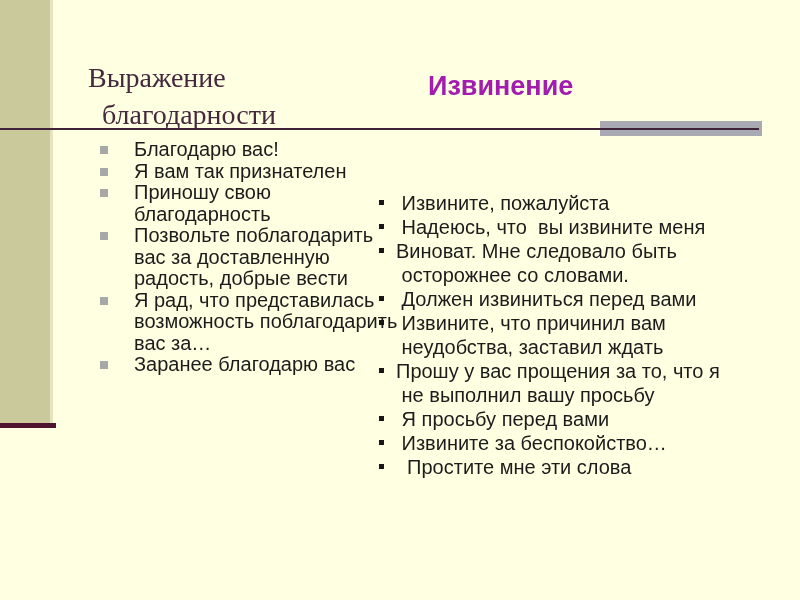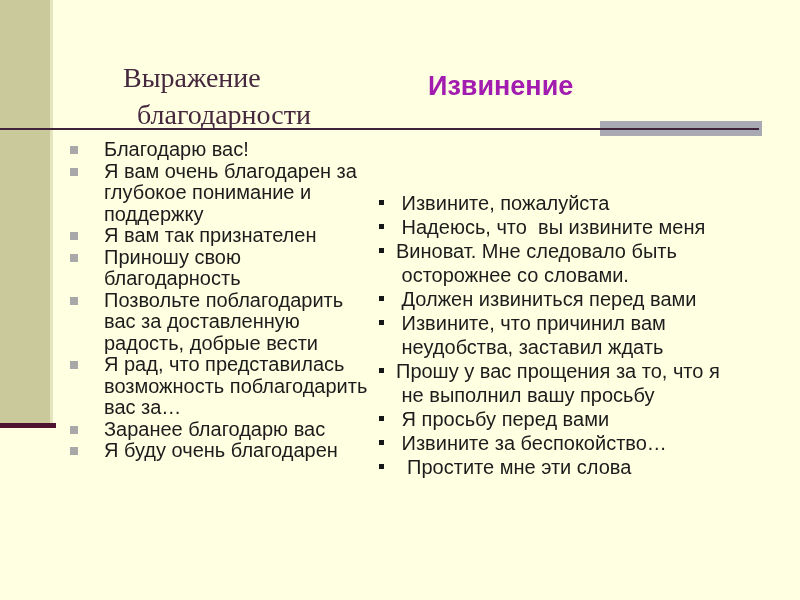--- a/index.html
+++ b/index.html
@@ -9,30 +9,30 @@
   .slide { position:relative; width:800px; height:600px; background:#FFFFE2; overflow:hidden; }
 
   
   .sidebar { position:absolute; left:0; top:0; width:53px; height:424px;
              background:#C9C99C; border-right:3px solid #E4E4BE; }
   .sidebar-end { position:absolute; left:0; top:423px; width:56px; height:5px; background:#4D132F; }
 
   
   .title-left { position:absolute; left:88px; top:59px;
                 font-family:"Liberation Serif", serif; font-size:28px; line-height:37px;
-                color:#46283E; white-space:pre;margin-left:35px; }
+                color:#46283E; white-space:pre; }
   .title-right { position:absolute; left:428px; top:71px;
                  font-size:27px; font-weight:bold; color:#a21caf; line-height:31px; white-space:pre; }
 
   
   .rule-gray { position:absolute; left:600px; top:121px; width:162px; height:15px; background:#A9A9B4; }
   .rule-line { position:absolute; left:0; top:128px; width:759px; height:2px; background:#40223A; }
 
   
-  .glist { position:absolute; left:70px; top:139px; width:305px;
+  .glist { position:absolute; left:100px; top:139px; width:305px;
            color:#1C1C1C; font-size:20px; line-height:21.5px; }
   .gitem { position:relative; padding-left:34px; white-space:pre; }
   .gbullet { position:absolute; left:0; top:7px; width:8px; height:8px; background:#A8A8A8; }
 
   
   .alist { position:absolute; left:377px; top:163px; width:400px;
            color:#1C1C1C; font-size:20px; line-height:24px;margin-top:28px; }
   .aline { position:relative; padding-left:19px; white-space:pre; }
   .abullet { position:absolute; left:2px; top:9px; width:5px; height:5px; background:#161616; }
 </style>
@@ -46,35 +46,32 @@
 
   <div class="title-left">Выражение
   благодарности</div>
   <div class="title-right">Извинение</div>
 
   <div class="rule-gray"></div>
   <div class="rule-line"></div>
 
   <div class="glist">
     <div class="gitem"><span class="gbullet"></span><span>Благодарю вас!</span></div>
-    <div class="gitem"><span class="gbullet"></span><span>Я вам очень благодарен за
-глубокое понимание и
-поддержку</span></div>
+    <div class="gitem"><span class="gbullet"></span></div>
     <div class="gitem"><span class="gbullet"></span><span>Я вам так признателен</span></div>
     <div class="gitem"><span class="gbullet"></span><span>Приношу свою
 благодарность</span></div>
     <div class="gitem"><span class="gbullet"></span></div>
     <div class="gitem"><span class="gbullet"></span><span>Позвольте поблагодарить
 вас за доставленную
 радость, добрые вести</span></div>
     <div class="gitem"><span class="gbullet"></span><span>Я рад, что представилась
 возможность поблагодарить
 вас за…</span></div>
     <div class="gitem"><span class="gbullet"></span><span>Заранее благодарю вас</span></div>
-    <div class="gitem"><span class="gbullet"></span><span>Я буду очень благодарен</span></div>
   </div>
 
   <div class="alist">
     <div class="aline"><span class="abullet"></span><span> Извините, пожалуйста</span></div>
     <div class="aline"><span class="abullet"></span><span> Надеюсь, что  вы извините меня</span></div>
     <div class="aline"><span class="abullet"></span><span>Виноват. Мне следовало быть</span></div>
     <div class="aline"><span> осторожнее со словами.</span></div>
     <div class="aline"><span class="abullet"></span></div>
     <div class="aline"><span class="abullet"></span></div>
     <div class="aline"><span class="abullet"></span><span> Должен извиниться перед вами</span></div>

